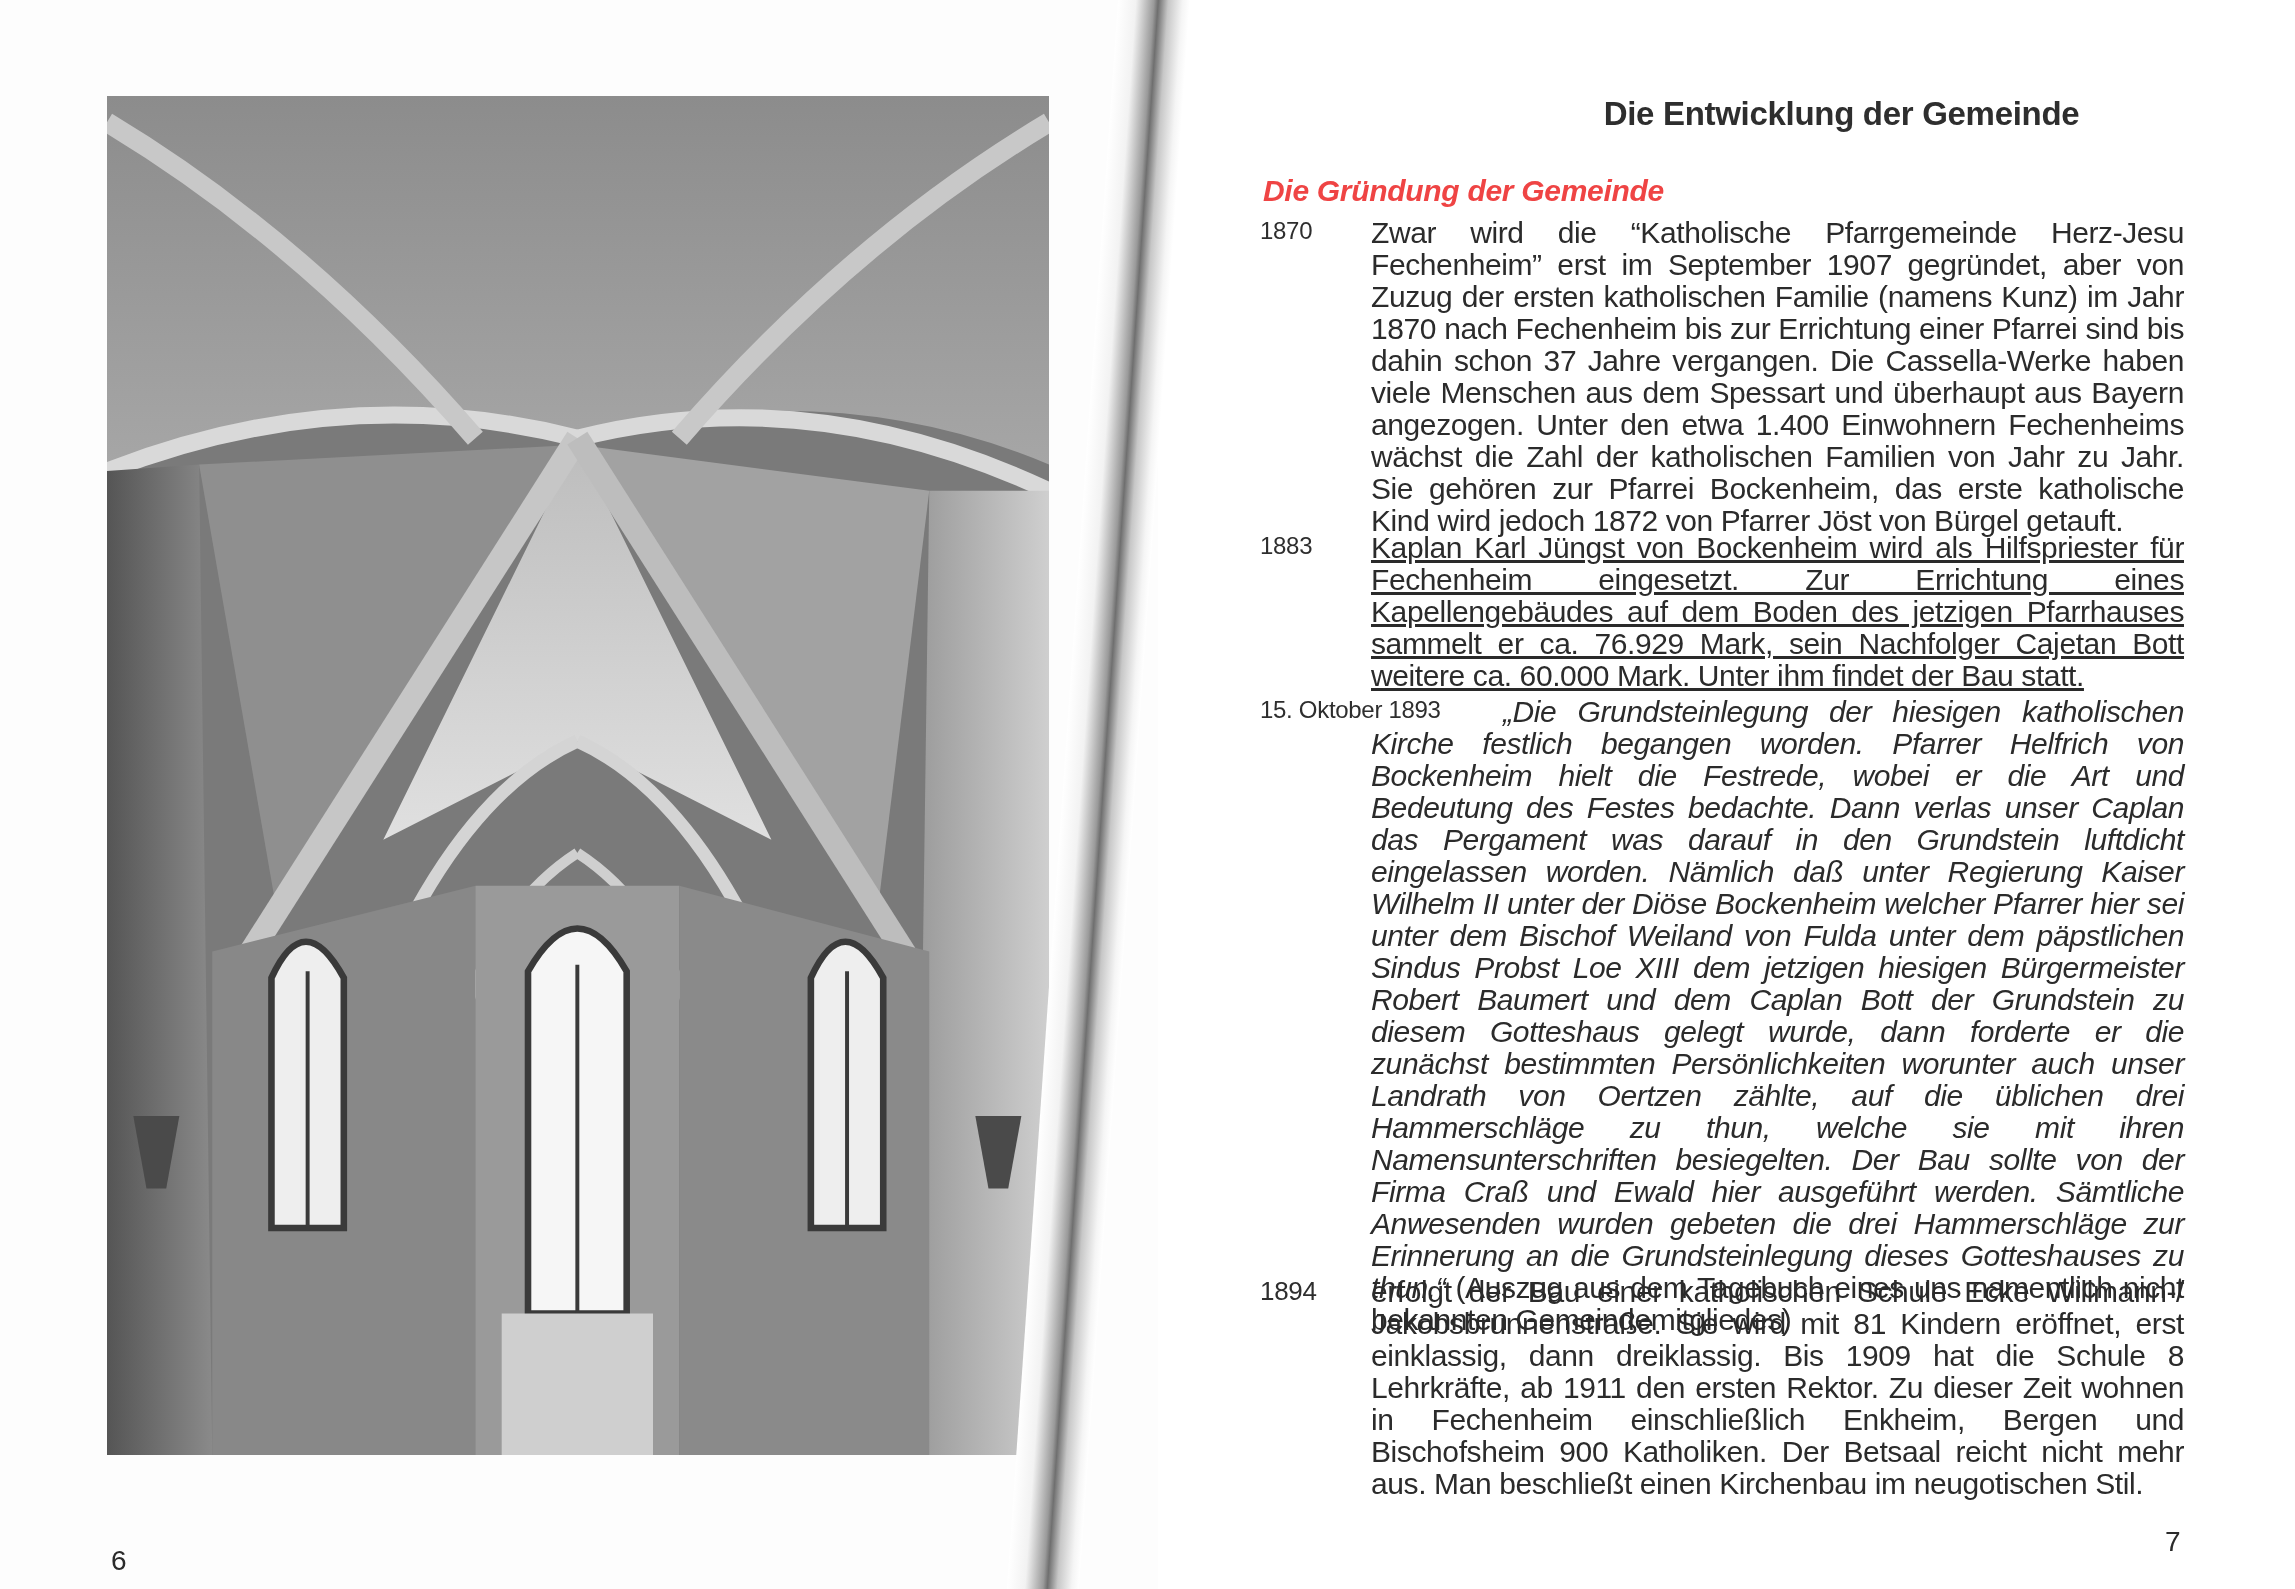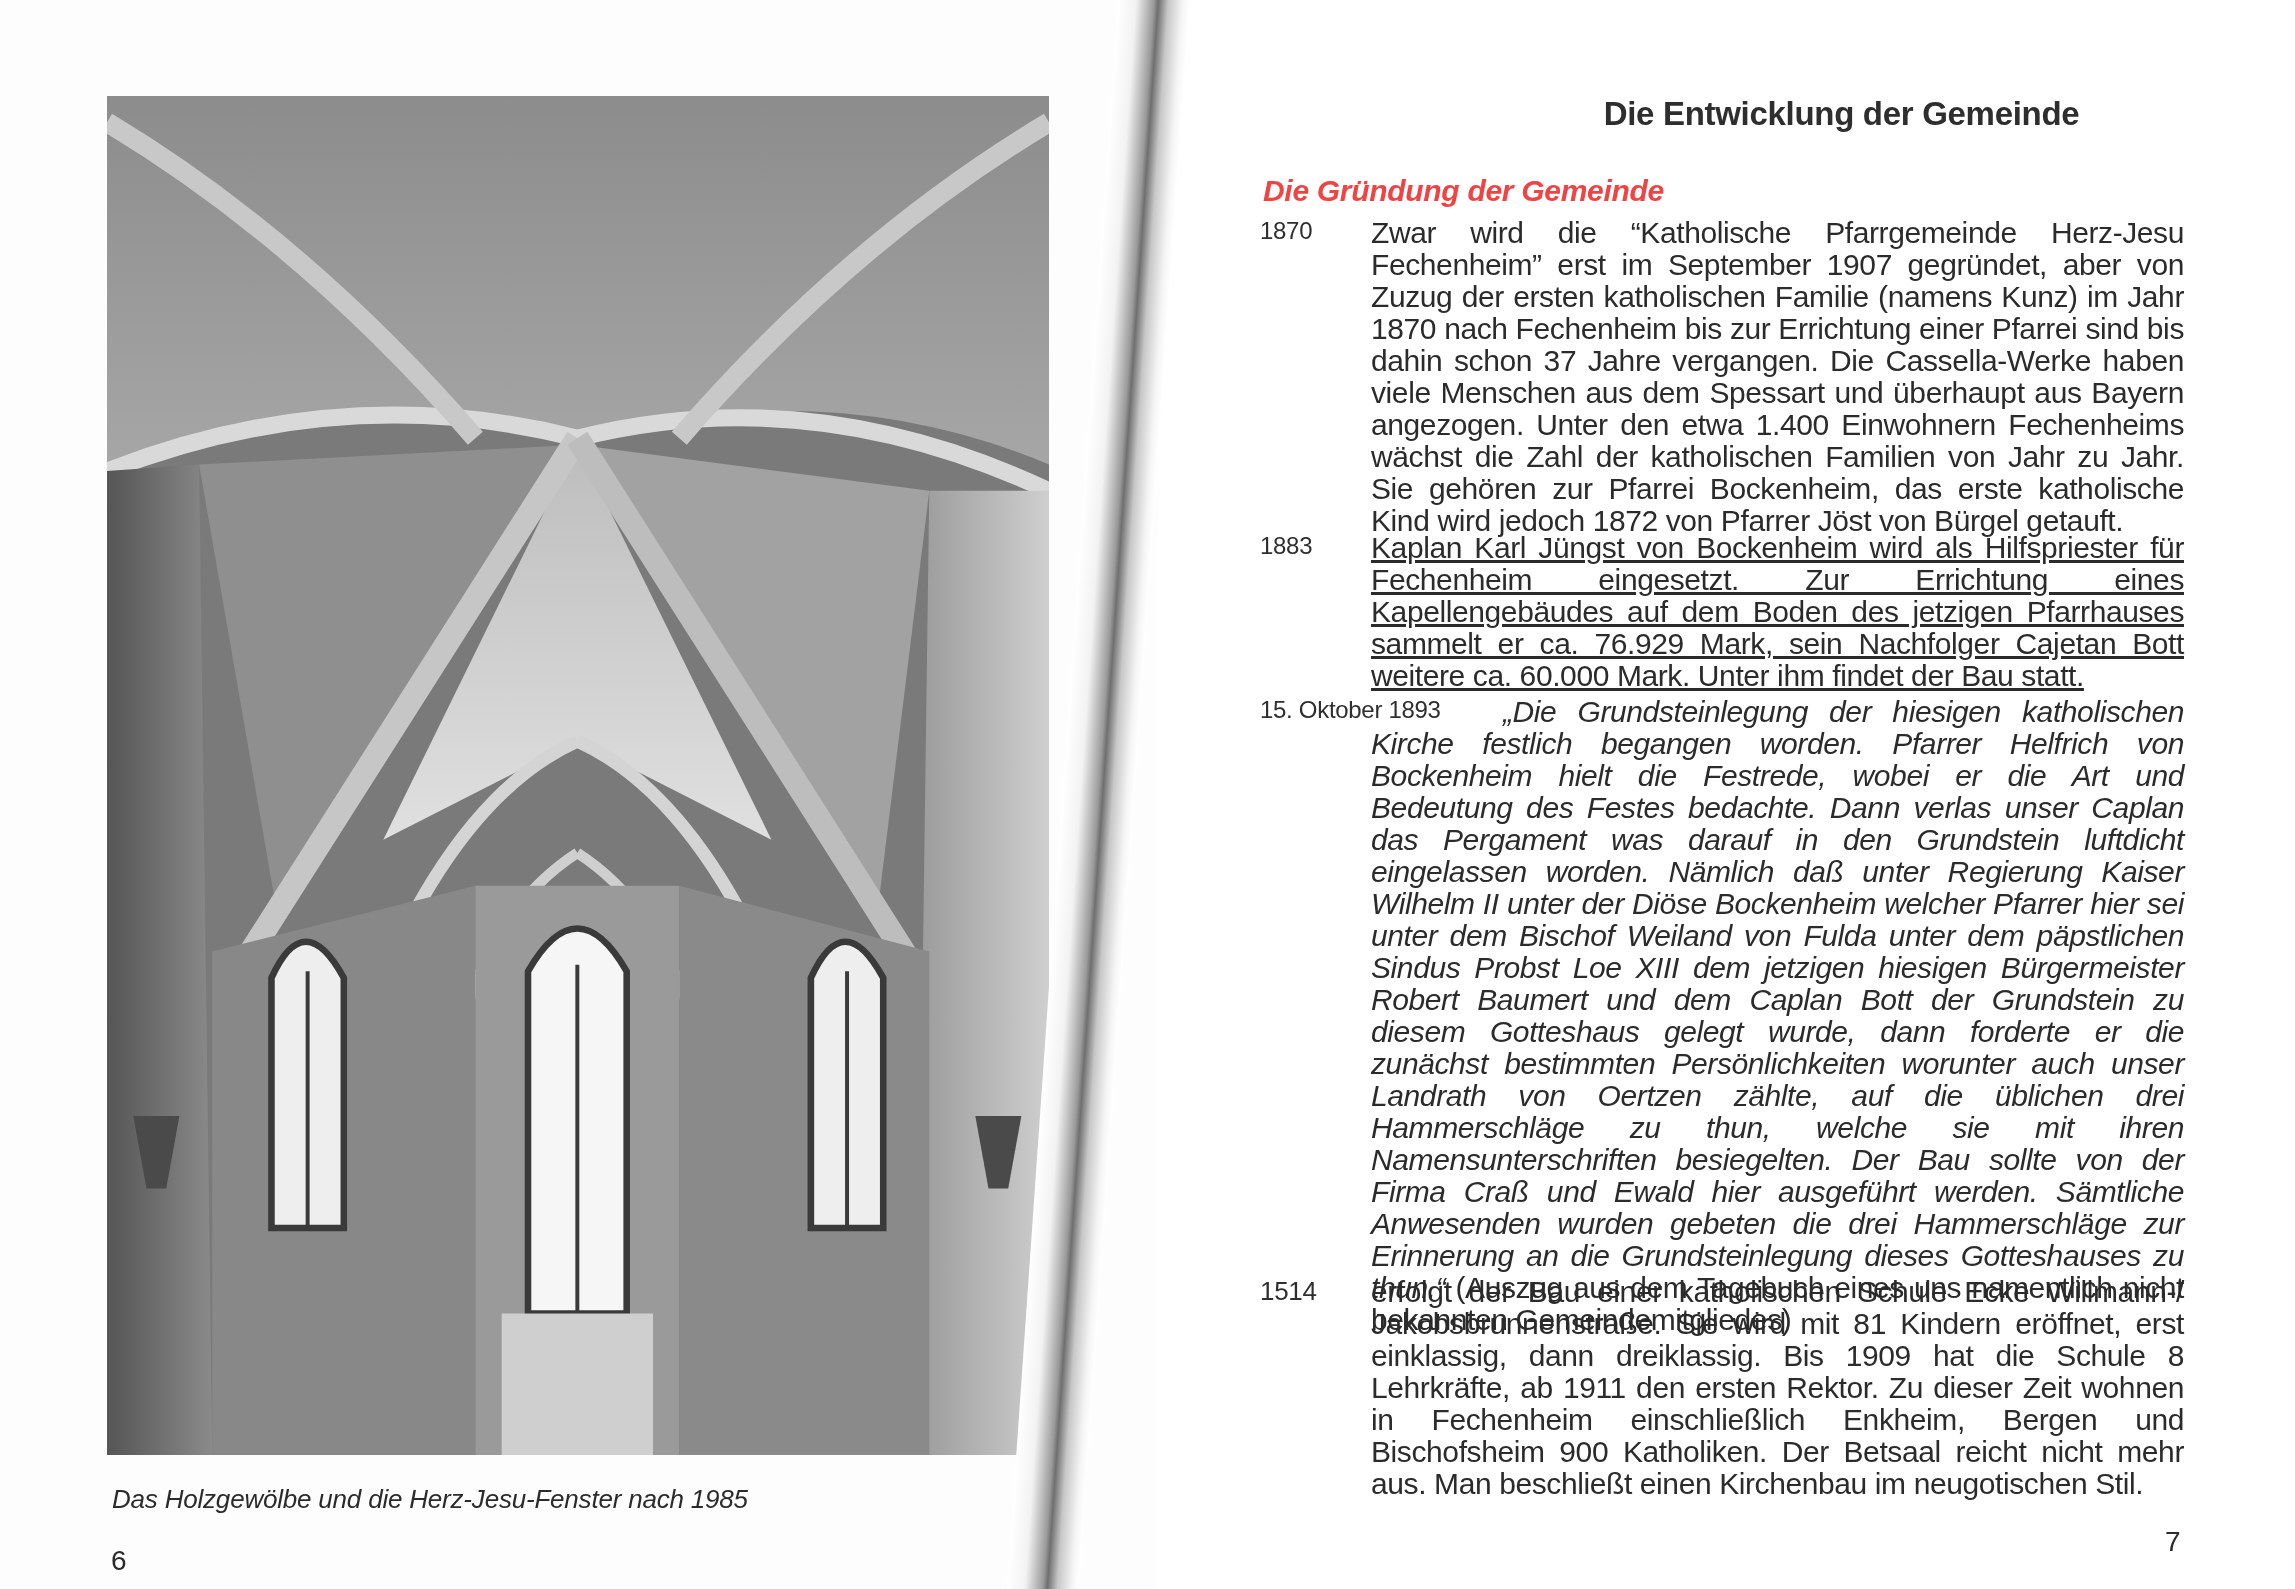--- a/index.html
+++ b/index.html
@@ -103,21 +103,20 @@
       <line x1="305" y1="1330" x2="305" y2="1720" stroke="#3a3a3a" stroke-width="6"></line>
       <line x1="715" y1="1320" x2="715" y2="1850" stroke="#3a3a3a" stroke-width="6"></line>
       <line x1="1125" y1="1330" x2="1125" y2="1720" stroke="#3a3a3a" stroke-width="6"></line>
 
       <path d="M40 1550 L110 1550 L90 1660 L60 1660 Z" fill="#4a4a4a"></path>
       <path d="M1320 1550 L1390 1550 L1370 1660 L1340 1660 Z" fill="#4a4a4a"></path>
 
       <rect x="600" y="1850" width="230" height="215" fill="#cfcfcf"></rect>
     </svg>
   </div>
-  <div class="caption">Das Holzgewölbe und die Herz-Jesu-Fenster nach 1985</div>
   <div class="page-num-left">6</div>
 </div>
 
 <div class="page page-right"></div>
 <div class="gutter"></div>
 
 <div class="heading">Die Entwicklung der Gemeinde</div>
 <div class="subheading">Die Gründung der Gemeinde</div>
 
 <div class="entry" style="top:217px;">
@@ -129,18 +128,18 @@
   <div class="year">1883</div>
   <div class="text">Kaplan Karl Jüngst von Bockenheim wird als Hilfspriester für Fechenheim eingesetzt. Zur Errichtung eines Kapellengebäudes auf dem Boden des jetzigen Pfarrhauses sammelt er ca. 76.929 Mark, sein Nachfolger Cajetan Bott weitere ca. 60.000 Mark. Unter ihm findet der Bau statt.</div>
 </div>
 
 <div class="entry e1893" style="top:696px;">
   <div class="year">15. Oktober 1893</div>
   <div class="text"><em>„Die Grundsteinlegung der hiesigen katholischen Kirche festlich begangen worden. Pfarrer Helfrich von Bockenheim hielt die Festrede, wobei er die Art und Bedeutung des Festes bedachte. Dann verlas unser Caplan das Pergament was darauf in den Grundstein luftdicht eingelassen worden. Nämlich daß unter Regierung Kaiser Wilhelm II unter der Diöse Bockenheim welcher Pfarrer hier sei unter dem Bischof Weiland von Fulda unter dem päpstlichen Sindus Probst Loe XIII dem jetzigen hiesigen Bürgermeister Robert Baumert und dem Caplan Bott der Grundstein zu diesem Gotteshaus gelegt wurde, dann forderte er die zunächst bestimmten Persönlichkeiten worunter auch unser Landrath von Oertzen zählte, auf die üblichen drei Hammerschläge zu thun, welche sie mit ihren Namensunterschriften besiegelten. Der Bau sollte von der Firma Craß und Ewald hier ausgeführt werden. Sämtliche Anwesenden wurden gebeten die drei Hammerschläge zur Erinnerung an die Grundsteinlegung dieses Gotteshauses zu thun.“</em><span> (Auszug aus dem Tagebuch eines uns namentlich nicht bekannten Gemeindemitgliedes)</span></div>
 </div>
 
 <div class="entry e1894" style="top:1276px;">
-  <div class="year">1514</div>
+  <div class="year">1894</div>
   <div class="text">erfolgt der Bau einer katholischen Schule Ecke Willmann-/ Jakobsbrunnenstraße. Sie wird mit 81 Kindern eröffnet, erst einklassig, dann dreiklassig. Bis 1909 hat die Schule 8 Lehrkräfte, ab 1911 den ersten Rektor. Zu dieser Zeit wohnen in Fechenheim einschließlich Enkheim, Bergen und Bischofsheim 900 Katholiken. Der Betsaal reicht nicht mehr aus. Man beschließt einen Kirchenbau im neugotischen Stil.</div>
 </div>
 
 <div class="page-num-right">7</div>
 
 
 </body></html>

